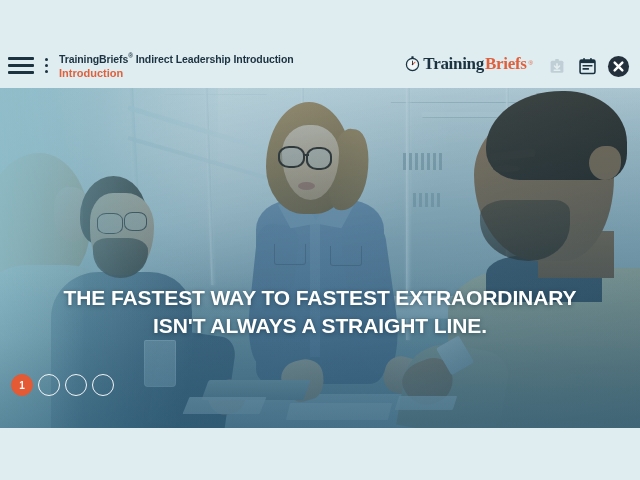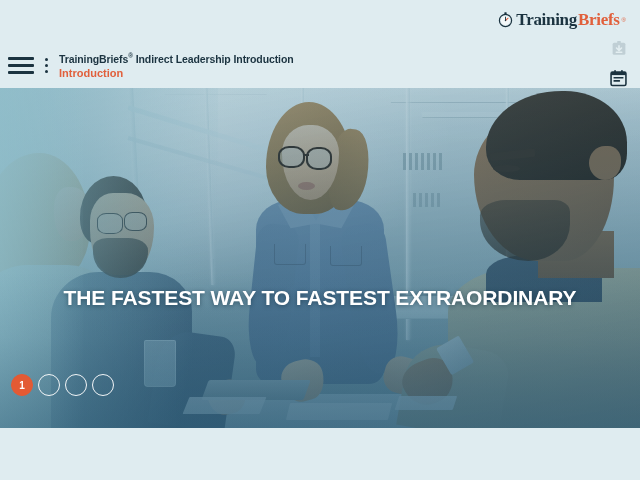--- a/index.html
+++ b/index.html
@@ -87,23 +87,22 @@
   .title-sub {
     font-size: 11px;
     font-weight: bold;
     color: #e1603c;
     margin-top: 2px;
   }
 
   .hdr-right {
     margin-left: auto;
     display: flex;
-    align-items: flex-end;
+    align-items: flex-start;
     gap: 8px;
-    flex-direction: column;
   }
 
   
   .brand {
     display: flex;
     align-items: center;
     gap: 1px;
     margin-right: 4px;
   }
   .brand-stopwatch {
@@ -779,20 +778,21 @@
 
       <div class="grade"></div>
       <div class="grade2"></div>
       <div class="vignette-left"></div>
       <div class="vignette-left2"></div>
       <div class="vignette-bottom"></div>
     </div>
 
     <div class="headline">
       <span class="l1">THE FASTEST WAY TO FASTEST EXTRAORDINARY</span>
+      <span class="l2">ISN'T ALWAYS A STRAIGHT LINE.</span>
     </div>
 
     <div class="pager">
       <div class="dot active">1</div>
       <div class="dot">2</div>
       <div class="dot">3</div>
       <div class="dot">4</div>
     </div>
 
   </div>

